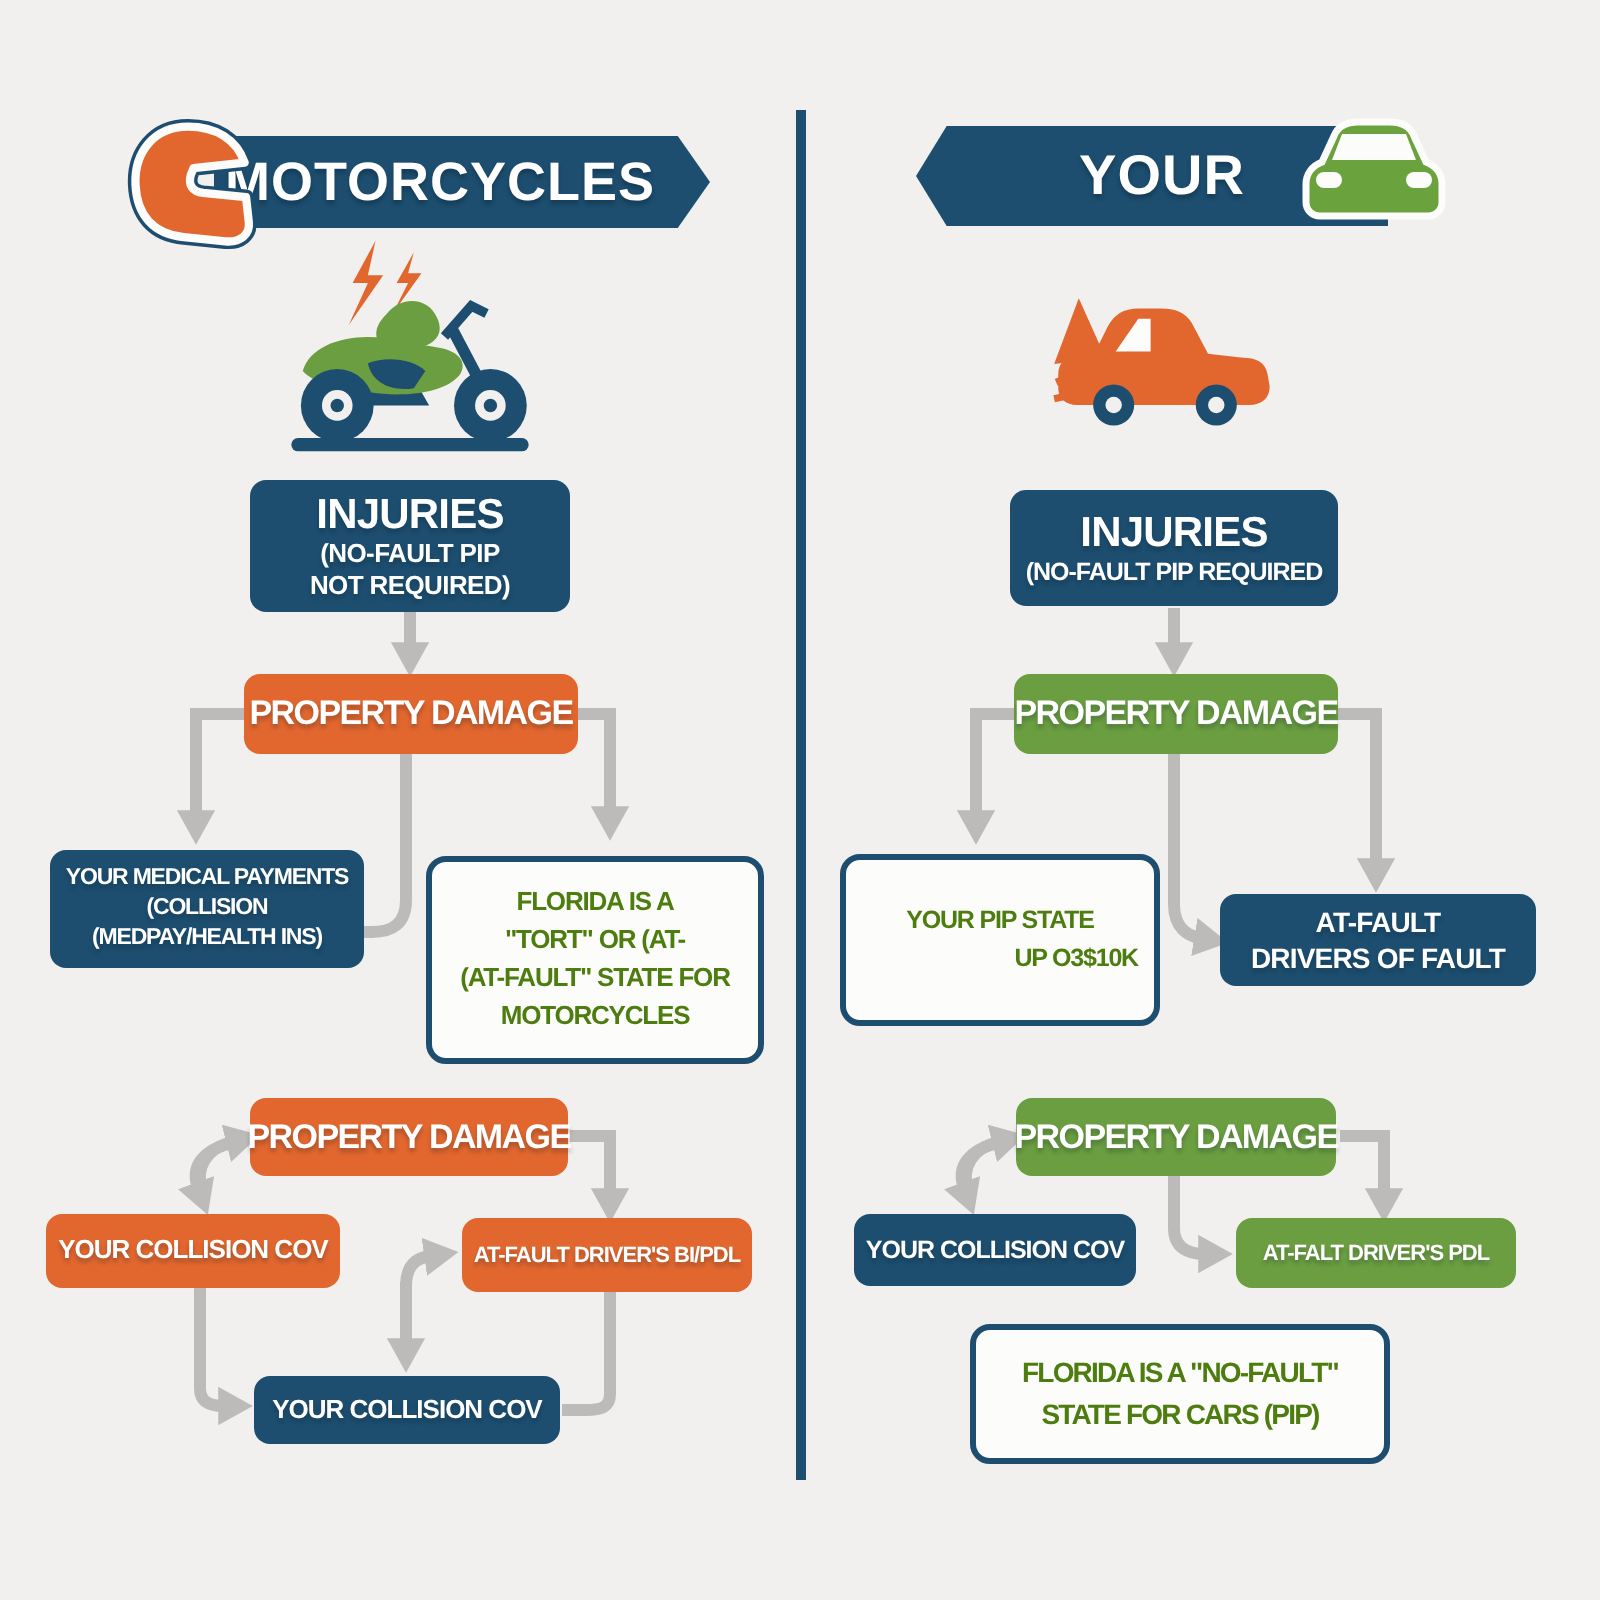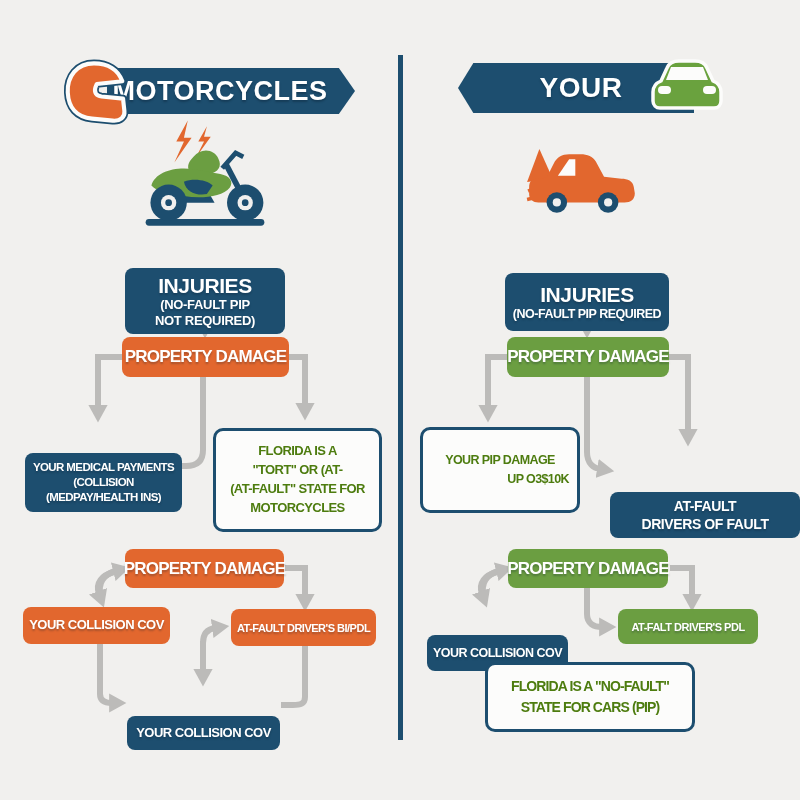--- a/index.html
+++ b/index.html
@@ -16,21 +16,21 @@
     letter-spacing:.5px;text-shadow:0 2px 2px rgba(10,30,45,.35);
   }
   .banner-left{clip-path:polygon(0 0,93.5% 0,100% 50%,93.5% 100%,0 100%);font-size:27px;padding-right:22px;}
   .banner-right{clip-path:polygon(0 50%,6.5% 0,100% 0,100% 100%,6.5% 100%);font-size:28px;padding-left:10px;}
   .box{
     position:absolute;border-radius:8px;color:#fff;font-weight:bold;
     display:flex;flex-direction:column;align-items:center;justify-content:center;
     text-align:center;letter-spacing:-.4px;
     text-shadow:0 2px 2px rgba(10,30,45,.28);
   }
-  .blue{background:#1d4e6f;margin-top:28px;}
+  .blue{background:#1d4e6f;}
   .orange{background:#e2672e;}
   .green{background:#6b9e41;}
   .note{
     background:#fcfcfb;border:3px solid #1d4e6f;border-radius:10px;
     color:#4d7c0f;text-shadow:none;
   }
   .line{display:block;white-space:nowrap;}
   .t21{font-size:21px;line-height:1.1;}
   .t18{font-size:17px;letter-spacing:-.8px;}
   .t14{font-size:14px;line-height:1.3;}
@@ -173,25 +173,25 @@
   <div class="box blue" style="left:505px;top:245px;width:164px;height:58px;">
     <span class="line t21">INJURIES</span>
     <span class="line t125">(NO-FAULT PIP REQUIRED</span>
   </div>
 
   <div class="box green" style="left:507px;top:337px;width:162px;height:40px;">
     <span class="line t18">PROPERTY DAMAGE</span>
   </div>
 
   <div class="box note" style="left:420px;top:427px;width:154px;height:80px;">
-    <span class="line piptext">YOUR PIP DAMAGE</span>
+    <span class="line piptext">YOUR PIP STATE</span>
     <span class="line piptext shift-right">UP O3$10K</span>
   </div>
 
-  <div class="box blue" style="left:610px;top:464px;width:190px;height:46px;">
+  <div class="box blue" style="left:610px;top:447px;width:158px;height:46px;">
     <span class="line t14">AT-FAULT</span>
     <span class="line t14">DRIVERS OF FAULT</span>
   </div>
 
   <div class="box green" style="left:508px;top:549px;width:160px;height:39px;">
     <span class="line t18">PROPERTY DAMAGE</span>
   </div>
 
   <div class="box blue" style="left:427px;top:607px;width:141px;height:36px;">
     <span class="line t125">YOUR COLLISION COV</span>

